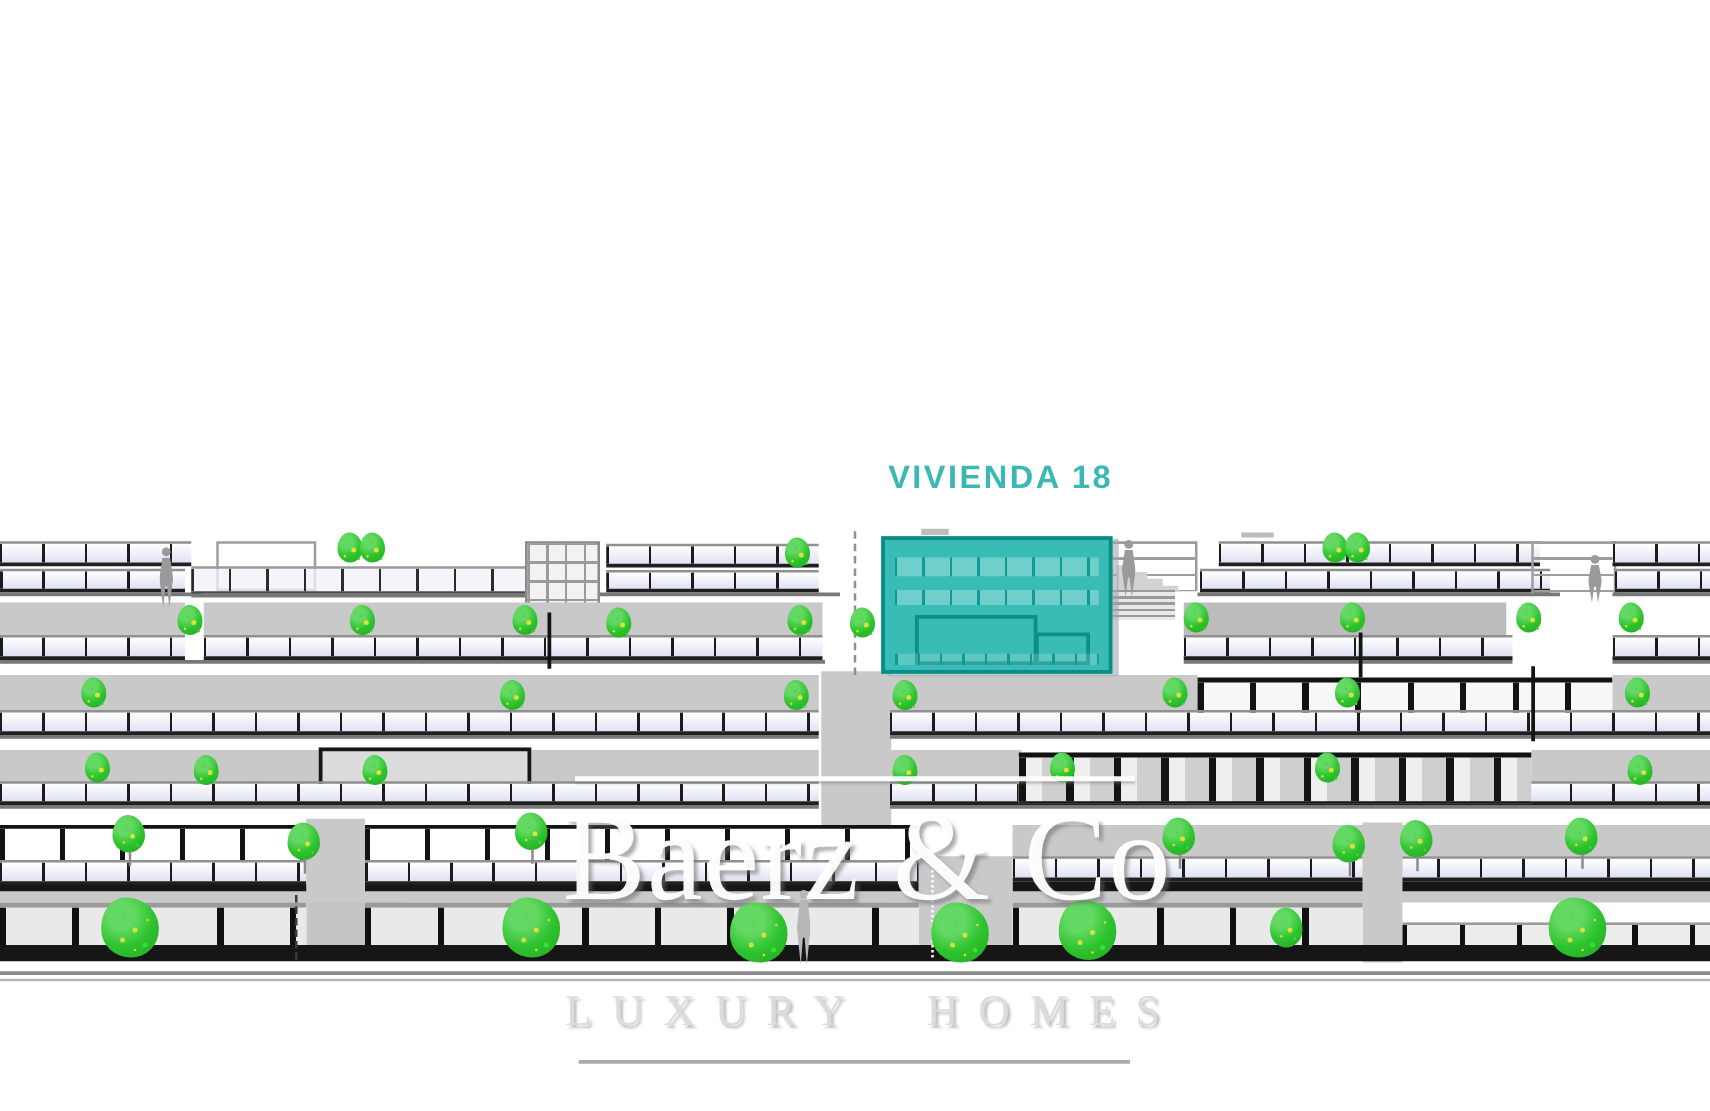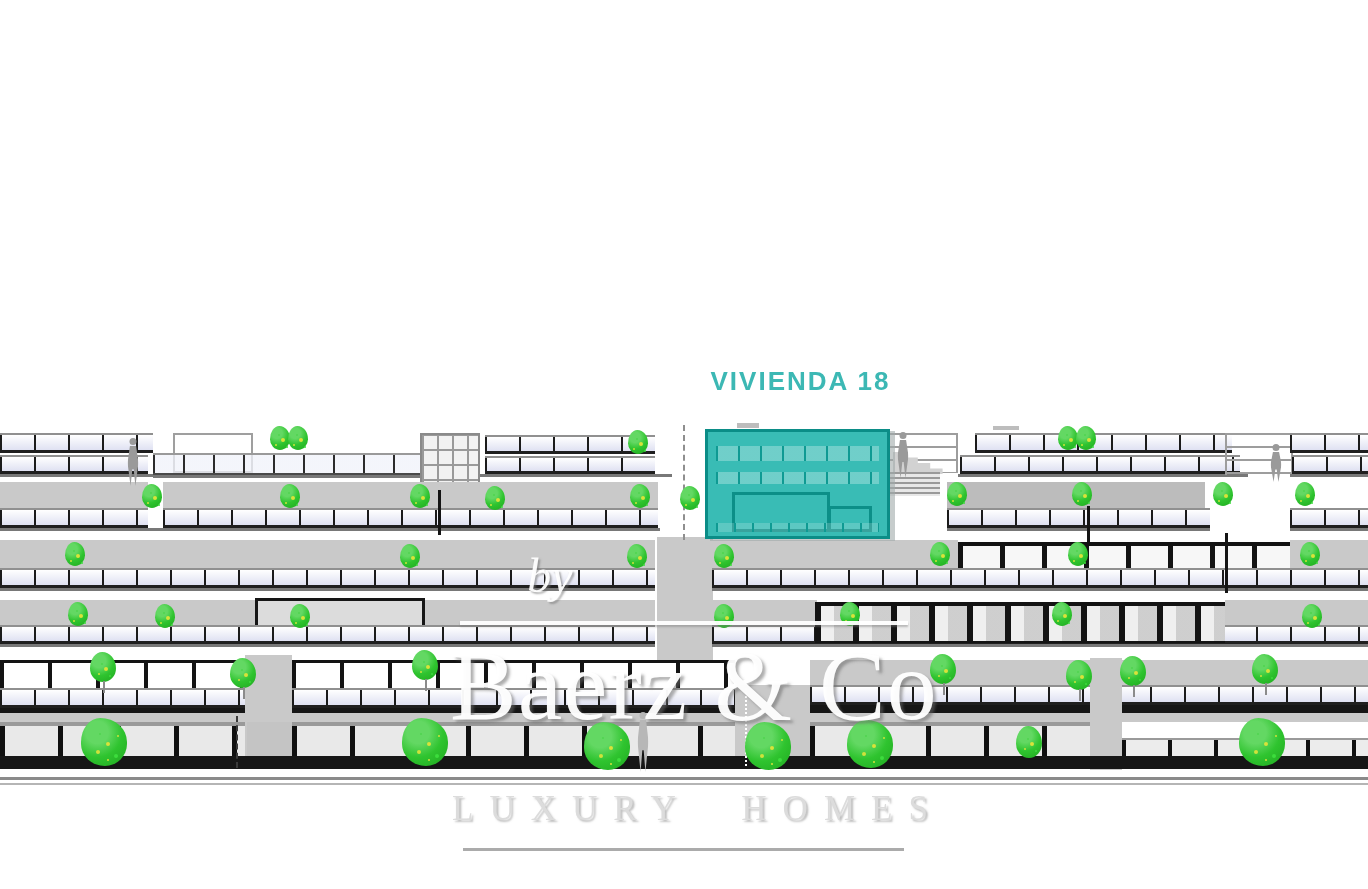--- a/index.html
+++ b/index.html
@@ -231,20 +231,19 @@
       <div class="tree tree-b" style="left: 745px; top: 302px;"></div>
       <div class="tree tree-b" style="left: 847px; top: 300px;"></div>
       <div class="tree tree-b" style="left: 1239px; top: 298px;"></div>
       <div class="person" style="left: 127px; top: 18px; height: 48px;"></div>
       <div class="person" style="left: 897px; top: 12px; height: 46px;"></div>
       <div class="person" style="left: 1270px; top: 24px; height: 38px;"></div>
       <div class="person person--light" style="left: 637px; top: 292px; height: 60px;"></div>
     </div>
 
   <div class="wm">
-    <div id="wm-by">by</div>
     <div id="wm-line1"></div>
     <div id="wm-tagline">LUXURY HOMES</div>
     <div id="wm-brand">Baerz &amp; Co</div>
     <div id="wm-line2"></div>
   </div>
 
 </div>
 
 </body></html>

